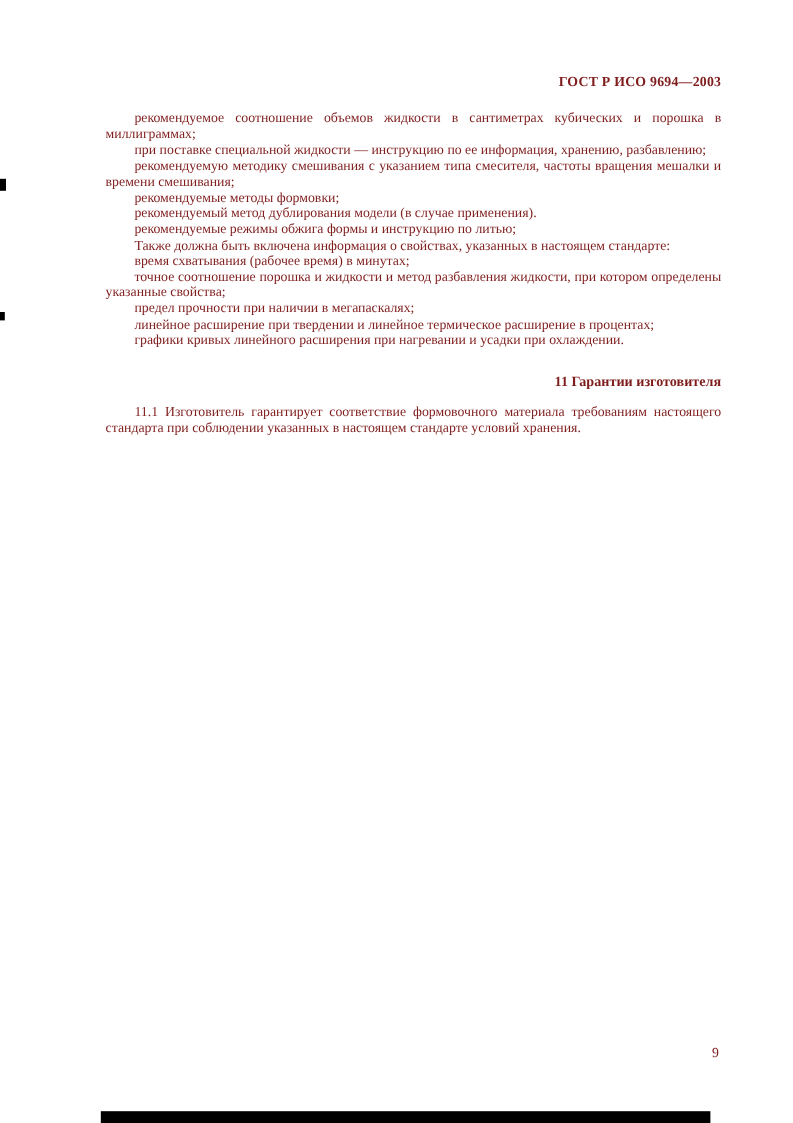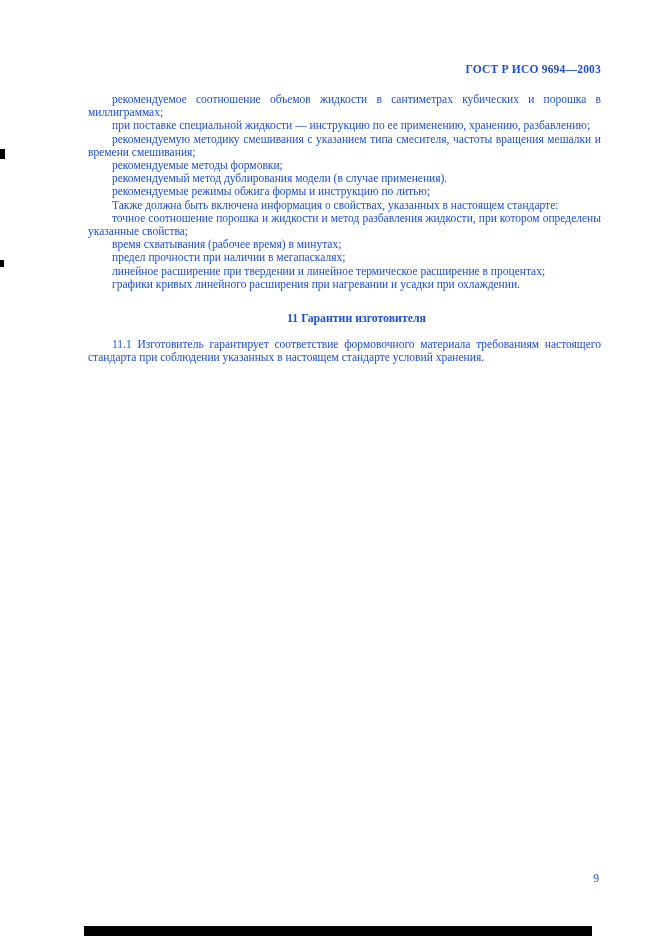--- a/index.html
+++ b/index.html
@@ -7,21 +7,21 @@
     padding: 0;
     background: #ffffff;
   }
   .page {
     position: relative;
     width: 661px;
     height: 936px;
     background: #ffffff;
     overflow: hidden;
     font-family: "Liberation Serif", "DejaVu Serif", serif;
-    color: #1d4ed8;
+    color: #7f1d1d;
   }
   .content {
     position: absolute;
     left: 88px;
     top: 62px;
     width: 513px;
   }
   .doc-code {
     text-align: right;
     font-weight: bold;
@@ -36,21 +36,21 @@
     line-height: 13.2px;
     text-indent: 24px;
     text-align: justify;
   }
   .section-heading {
     margin: 20px 0 13px 0;
     font-size: 11.8px;
     line-height: 14px;
     font-weight: bold;
     text-indent: 24px;
-    text-align: center;
+    text-align: right;
   }
   .page-number {
     position: absolute;
     top: 872px;
     right: 62px;
     font-size: 11.5px;
     line-height: 13px;
   }
   .scan-bar {
     position: absolute;
@@ -80,28 +80,28 @@
 </head>
 <body>
 
 <div class="page">
 
   <div class="content">
 
     <div class="doc-code">ГОСТ Р ИСО 9694—2003</div>
 
     <p class="para">рекомендуемое соотношение объемов жидкости в сантиметрах кубических и порошка в миллиграммах;</p>
-    <p class="para">при поставке специальной жидкости — инструкцию по ее применению, хранению, разбавлению;</p>
+    <p class="para">при поставке специальной жидкости — инструкцию по ее информация, хранению, разбавлению;</p>
     <p class="para">рекомендуемую методику смешивания с указанием типа смесителя, частоты вращения мешалки и времени смешивания;</p>
     <p class="para">рекомендуемые методы формовки;</p>
     <p class="para">рекомендуемый метод дублирования модели (в случае применения).</p>
     <p class="para">рекомендуемые режимы обжига формы и инструкцию по литью;</p>
     <p class="para">Также должна быть включена информация о свойствах, указанных в настоящем стандарте:</p>
+    <p class="para">время схватывания (рабочее время) в минутах;</p>
     <p class="para">точное соотношение порошка и жидкости и метод разбавления жидкости, при котором определены указанные свойства;</p>
-    <p class="para">время схватывания (рабочее время) в минутах;</p>
     <p class="para">предел прочности при наличии в мегапаскалях;</p>
     <p class="para">линейное расширение при твердении и линейное термическое расширение в процентах;</p>
     <p class="para">графики кривых линейного расширения при нагревании и усадки при охлаждении.</p>
 
     <h2 class="section-heading">11 Гарантии изготовителя</h2>
 
     <p class="para">11.1 Изготовитель гарантирует соответствие формовочного материала требованиям настоящего стандарта при соблюдении указанных в настоящем стандарте условий хранения.</p>
 
   </div>
 

